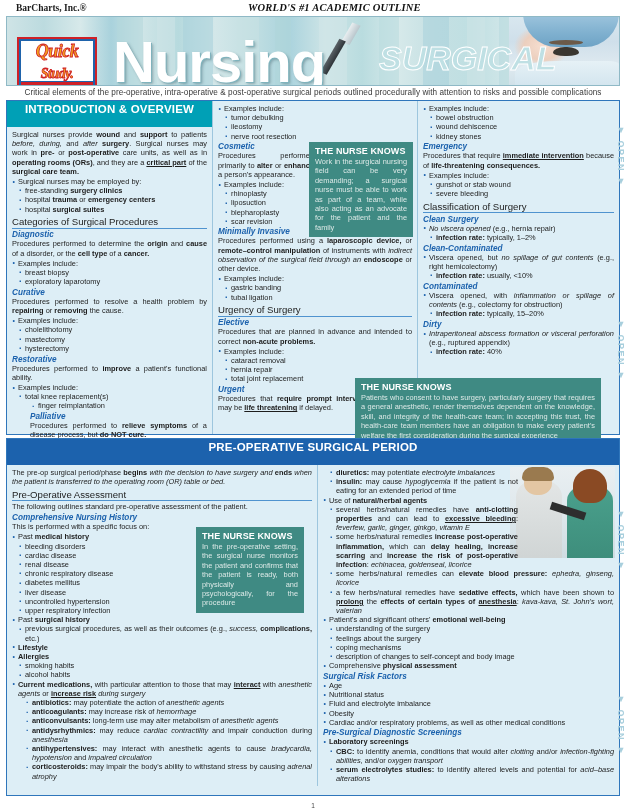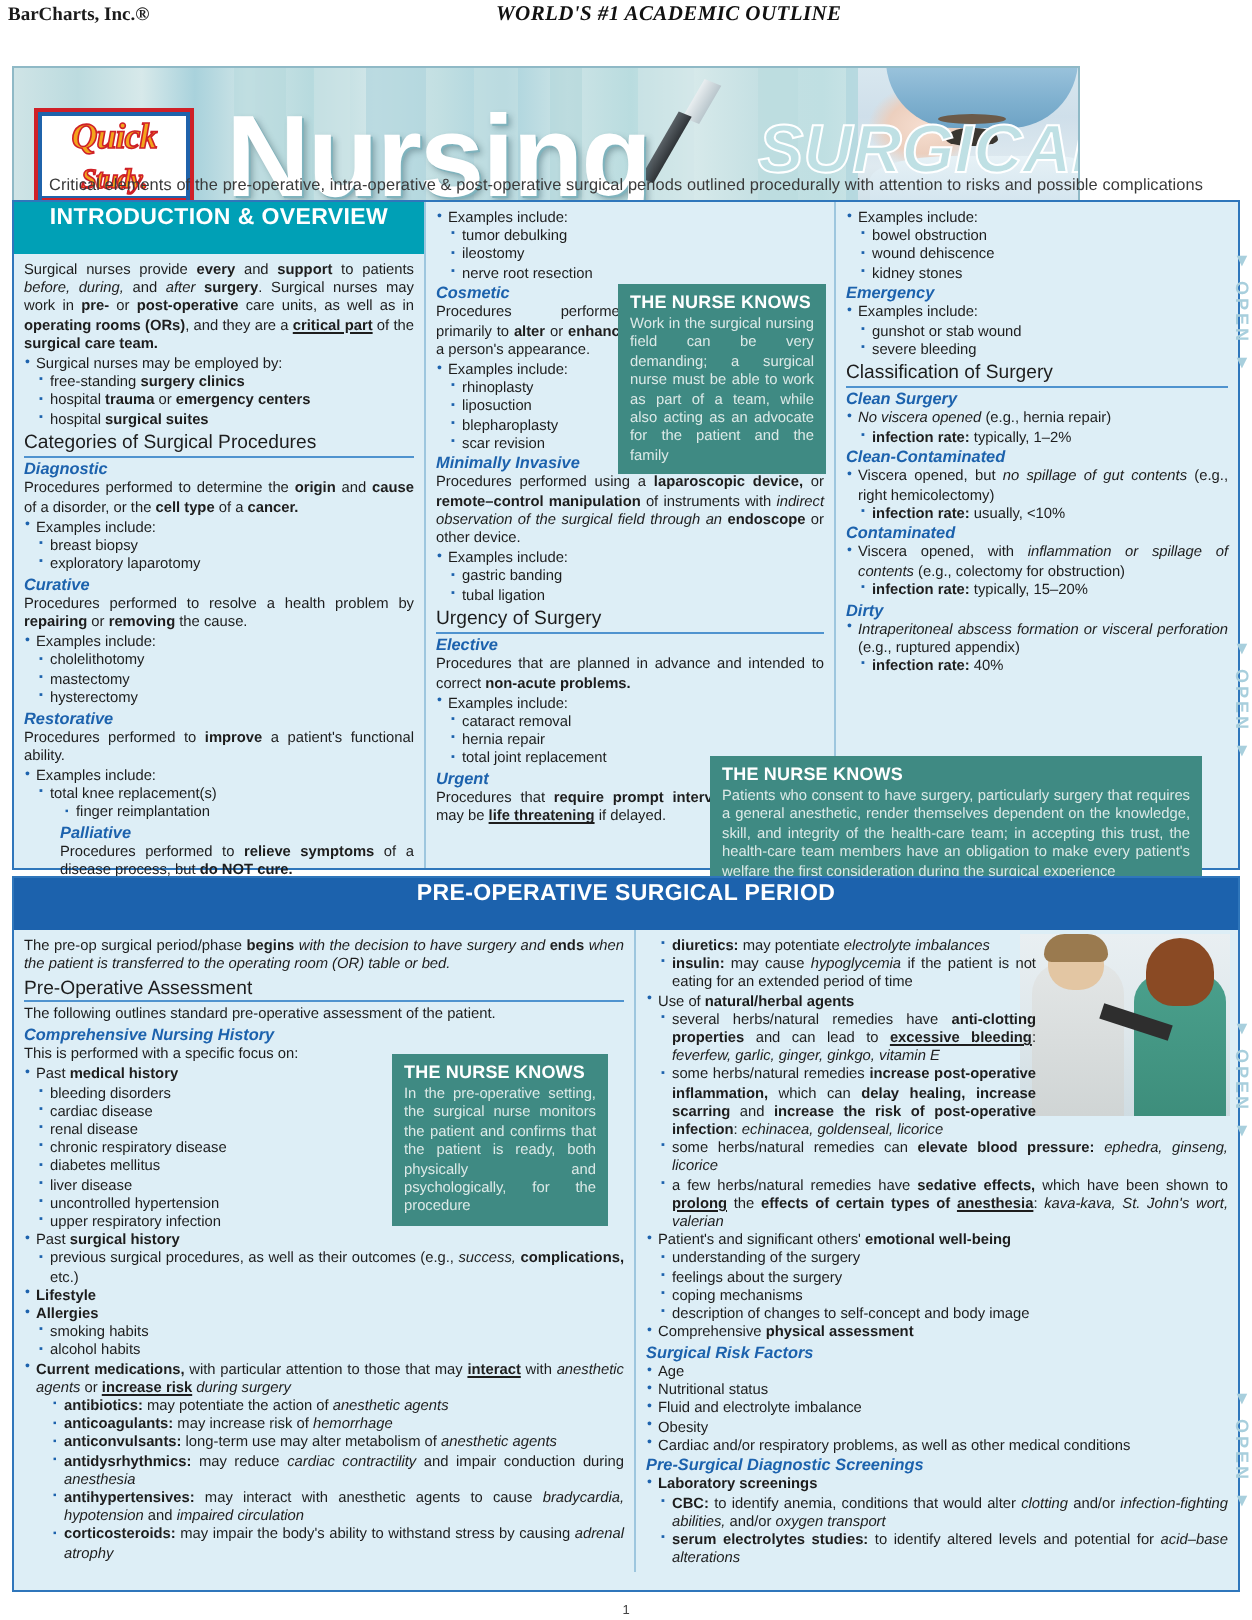--- a/index.html
+++ b/index.html
@@ -7,32 +7,32 @@
     width: 626px; height: 810px;
     background: #ffffff;
     font-family: "Liberation Sans", sans-serif;
     overflow: hidden;
   }
   .page { position: relative; width: 626px; height: 810px; background:#fff; }
 
   
   .topline { position:absolute; top:2px; left:0; width:626px; height:14px; }
   .barcharts {
-    position:absolute; left:4px; top:1px;
+    position:absolute; left:16px; top:1px;
     font-family:"Liberation Serif", serif; font-weight:bold; font-size:9.5px; color:#1b1b1b;text-align:right;
   }
   .worldtag {
     position:absolute; left:248px; top:0px;
     font-family:"Liberation Serif", serif; font-weight:bold; font-style:italic;
     font-size:10.5px; color:#111; letter-spacing:0.2px;
   }
 
   
   .banner {
-    position:absolute; left:6px; top:33px; width:534px; height:70px;
+    position:absolute; left:6px; top:16px; width:614px; height:70px;
     border:1px solid #8fb9c6; overflow:hidden;
     background:
       linear-gradient(90deg,
         #cfe4e6 0%, #bcdbdf 6%, #d7e9ea 12%, #a9d2dc 17%, #cfe5e7 22%,
         #b7dade 28%, #d3e7e9 34%, #c2dfe2 40%, #aad3dd 46%, #cde4e6 52%,
         #b9dcdf 58%, #d6e9ea 64%, #c5e0e3 70%, #bfdfe2 76%, #d2e7e9 82%,
         #b4d8dc 88%, #cde4e6 94%, #dff0f0 100%);
   }
   .banner .stripes { position:absolute; inset:0; opacity:.55; }
   .banner .stripes i {
@@ -250,21 +250,21 @@
     <div class="title-main">Nursing</div>
     <div class="title-sub">SURGICAL</div>
   </div>
   <div class="tagline">Critical elements of the pre-operative, intra-operative &amp; post-operative surgical periods outlined procedurally with attention to risks and possible complications</div>
 
   <div class="panel" style="left:6px; top:100px; width:614px; height:335px;">
     <div class="cols" style="height:100%;">
 
       <div class="col" style="width:205px;">
         <div class="sect-head" style="margin:-3px -5px 3px -5px;">INTRODUCTION &amp; OVERVIEW</div>
-        <div class="p">Surgical nurses provide <b>every</b> and <b>support</b> to patients <i>before, during,</i> and <i>after</i> <b>surgery</b>. Surgical nurses may work in <b>pre-</b> or <b>post-operative</b> care units, as well as in <b>operating rooms (ORs)</b>, and they are a <b class="u">critical part</b> of the <b>surgical care team.</b></div>
+        <div class="p">Surgical nurses provide <b>wound</b> and <b>support</b> to patients <i>before, during,</i> and <i>after</i> <b>surgery</b>. Surgical nurses may work in <b>pre-</b> or <b>post-operative</b> care units, as well as in <b>operating rooms (ORs)</b>, and they are a <b class="u">critical part</b> of the <b>surgical care team.</b></div>
         <ul>
           <li>Surgical nurses may be employed by:</li>
         </ul>
         <ul class="l2">
           <li>free-standing <b>surgery clinics</b></li>
           <li>hospital <b>trauma</b> or <b>emergency centers</b></li>
           <li>hospital <b>surgical suites</b></li>
         </ul>
         <div class="hdr2">Categories of Surgical Procedures</div>
         <div class="hdr3">Diagnostic</div>
@@ -352,20 +352,21 @@
       <div class="col" style="width:202px; border-left:1px solid #9dc6de;">
         <ul>
           <li>Examples include:</li>
         </ul>
         <ul class="l2">
           <li>bowel obstruction</li>
           <li>wound dehiscence</li>
           <li>kidney stones</li>
         </ul>
         <div class="hdr3">Emergency</div>
+        <div class="p">Procedures that require <b class="u">immediate intervention</b> because of <b>life-threatening consequences.</b></div>
         <ul>
           <li>Examples include:</li>
         </ul>
         <ul class="l2">
           <li>gunshot or stab wound</li>
           <li>severe bleeding</li>
         </ul>
         <div class="hdr2">Classification of Surgery</div>
         <div class="hdr3">Clean Surgery</div>
         <ul>

